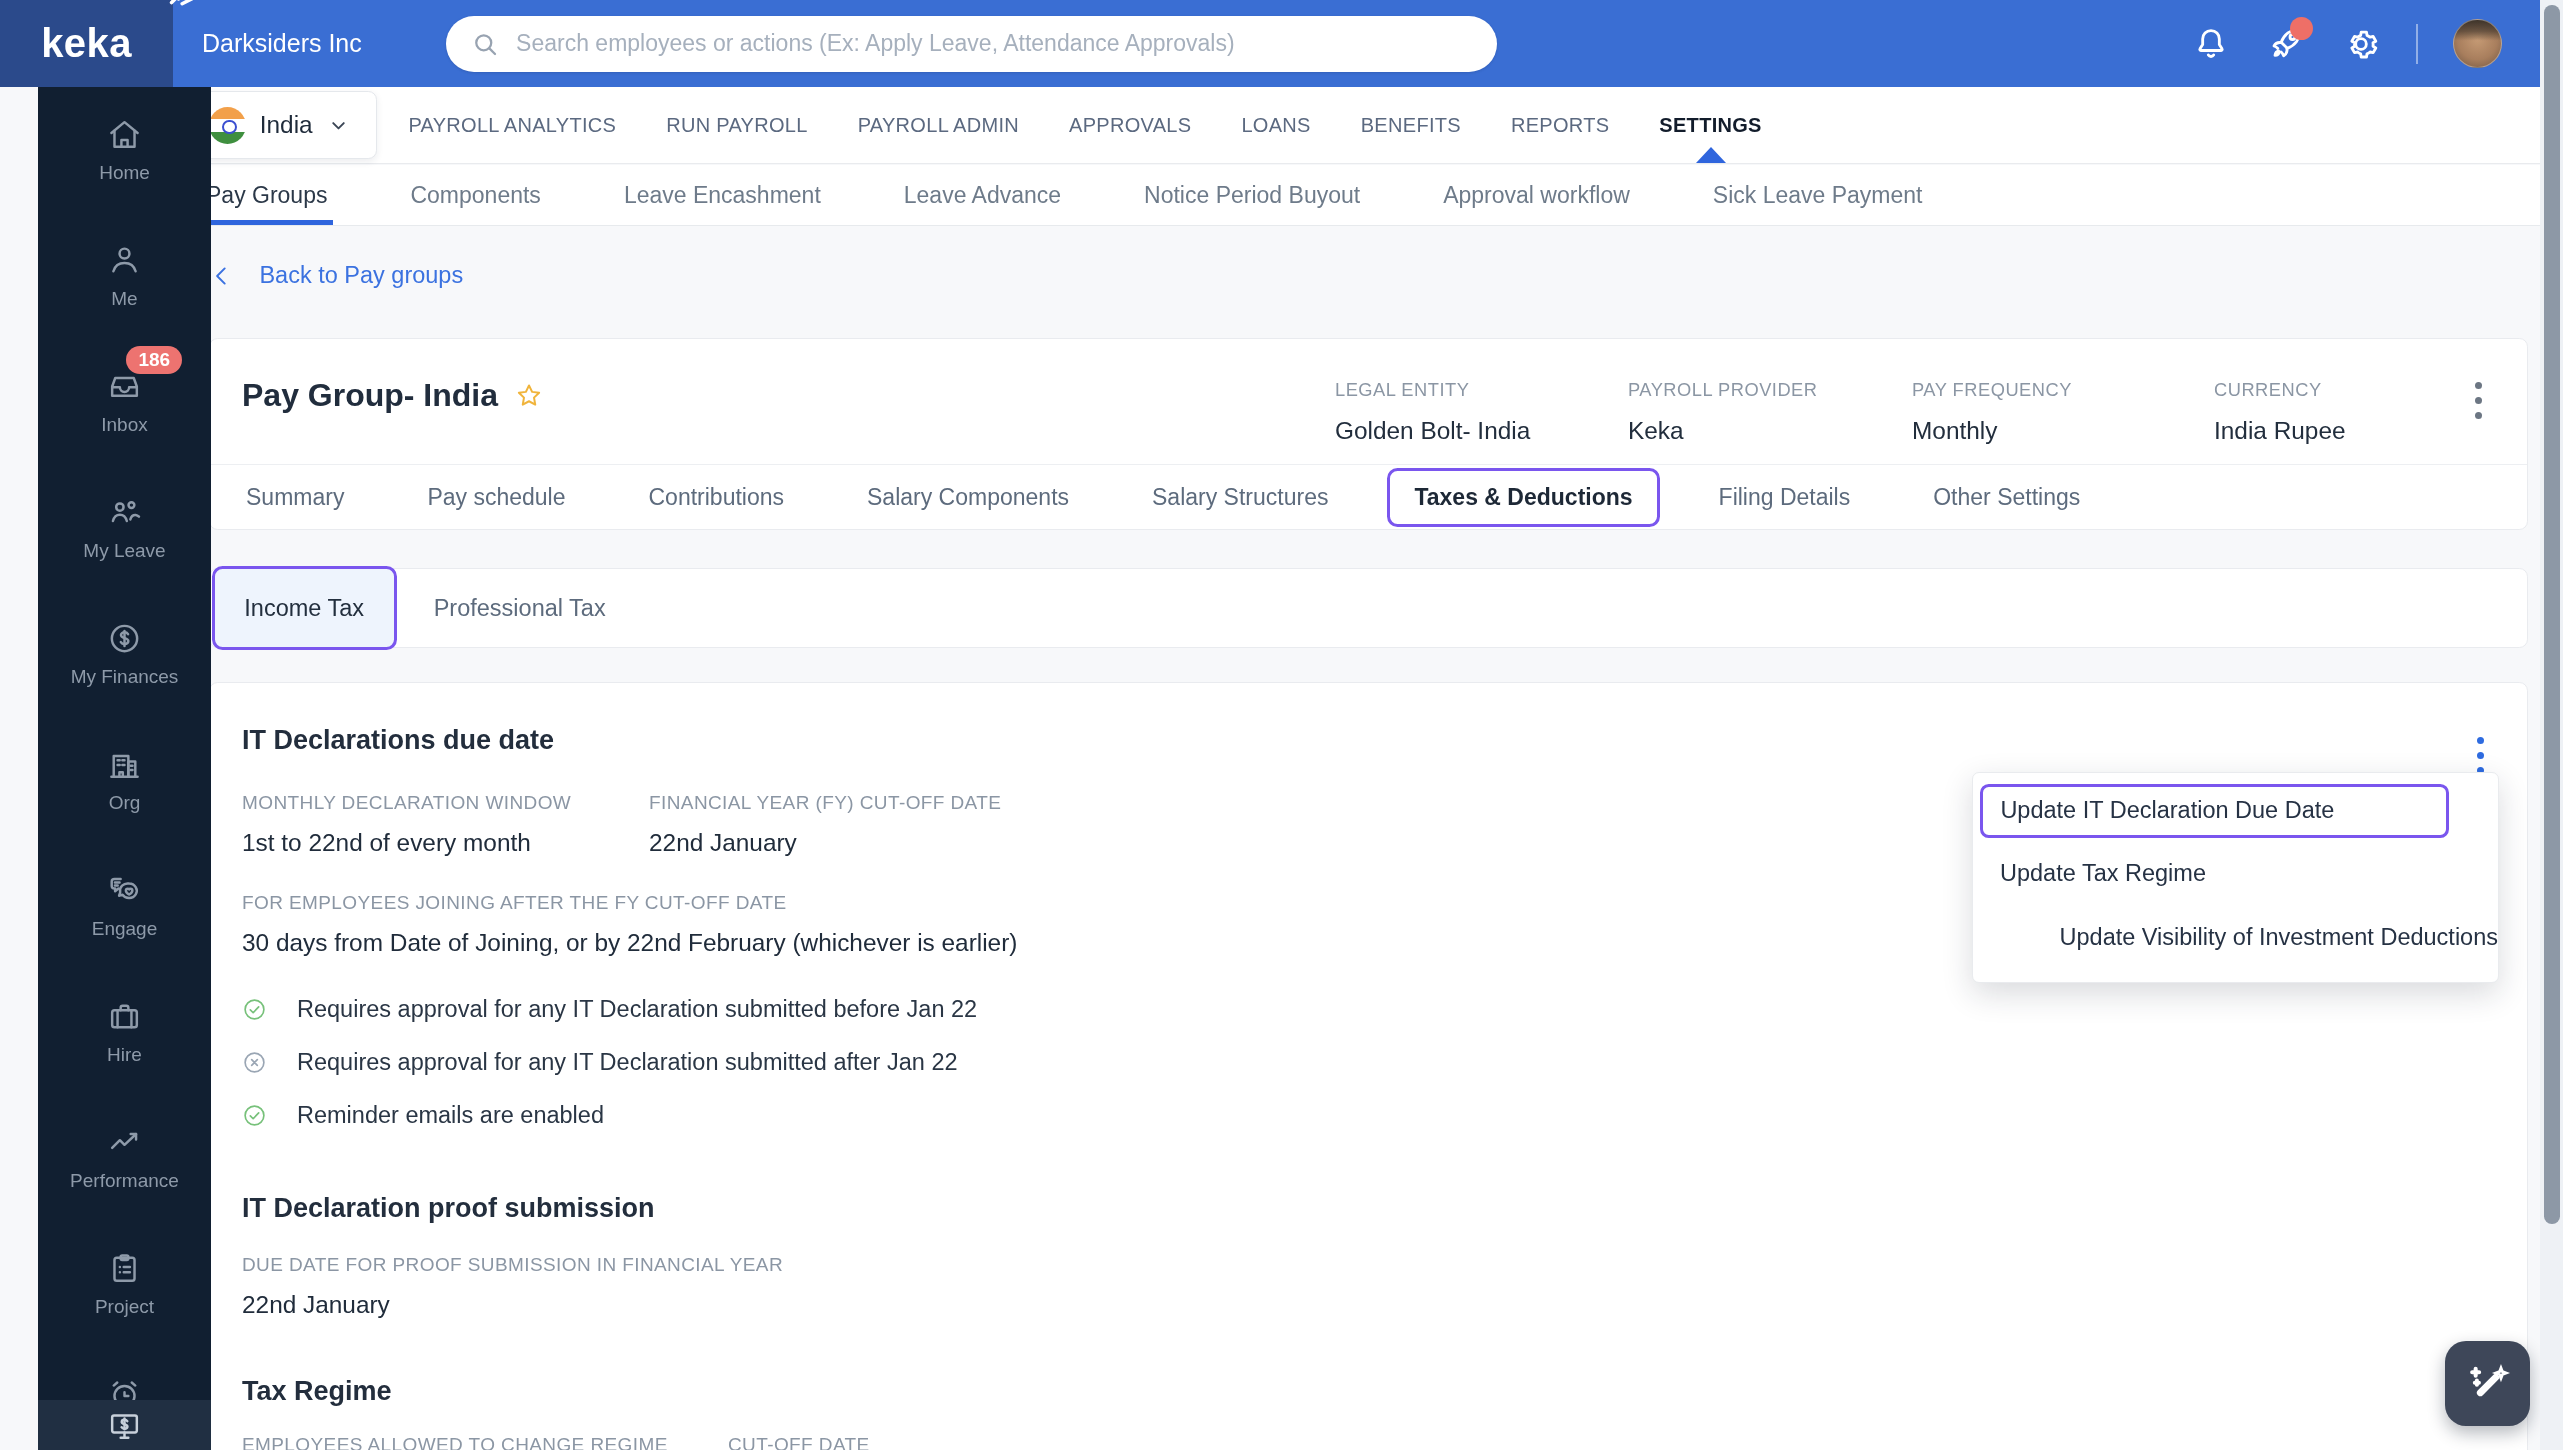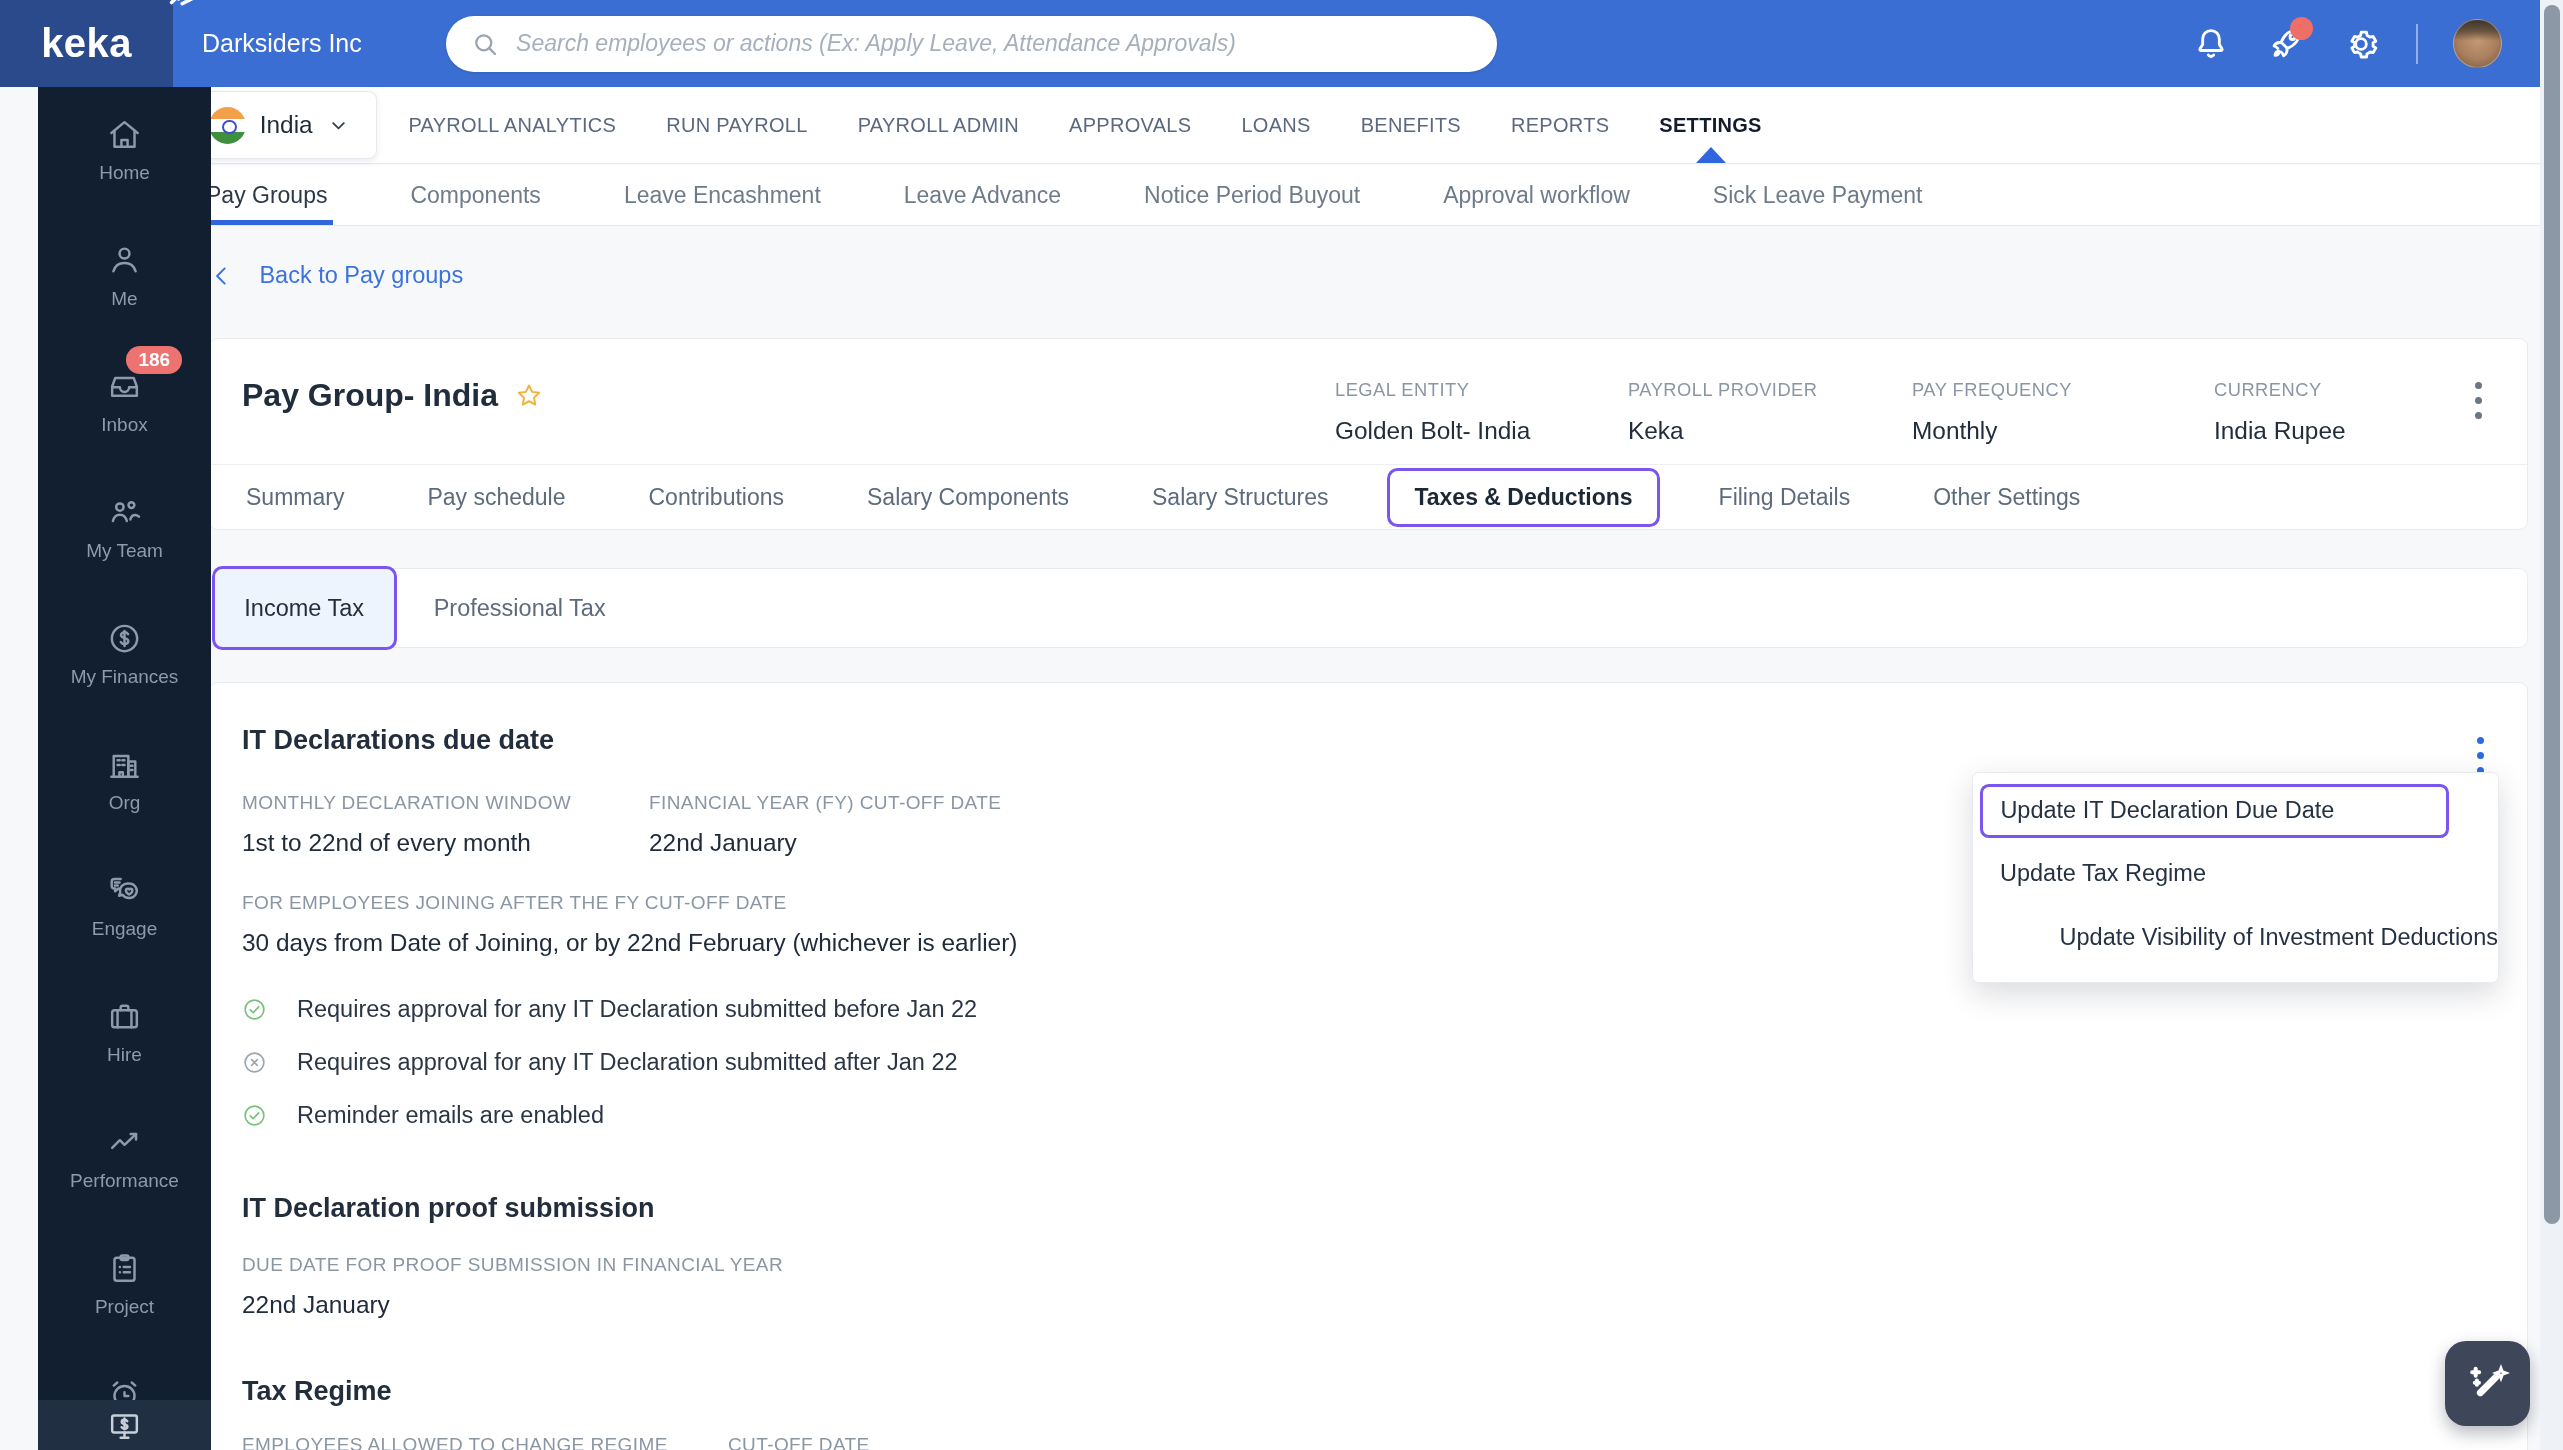--- a/index.html
+++ b/index.html
@@ -11,21 +11,21 @@
   .brand { position:absolute; left:0; top:0; width:173px; height:87px; background:#2b4a8b;
     display:flex; align-items:center; justify-content:center; }
   .brand-word { color:#fff; font-size:40px; font-weight:bold; letter-spacing:0.4px; position:relative; }
   .brand-sparks { position:absolute; right:-23px; top:-14px; }
   .company { position:absolute; left:202px; top:0; height:87px; display:flex; align-items:center;
     color:#fff; font-size:25px; font-weight:400; }
   .search { position:absolute; left:446px; top:15.7px; width:1051px; height:56px; background:#fff;
     border-radius:29px; display:flex; align-items:center; padding:0 24.4px; gap:15.7px;
     box-shadow:0 0.9px 2.6px rgba(20,40,80,.18); }
   .search input { border:none; outline:none; flex:1; font-size:23px; color:#45536a;
-    font-family:"Liberation Sans", sans-serif; background:transparent;font-style:italic; }
+    font-family:"Liberation Sans", sans-serif; background:transparent; }
   .search input::placeholder { color:#a6b0bd; }
   .top-icons { position:absolute; right:61px; top:0; height:87px; display:flex; align-items:center; gap:35px; }
   .tic { width:40px; height:40px; color:#fff; position:relative; cursor:pointer; }
   .tic svg { width:40px; height:40px; }
   .dot-badge { position:absolute; right:-7px; top:-7px; width:23px; height:23px; border-radius:50%; background:#ee6f67; }
   .vdiv { width:1.7px; height:40px; background:rgba(255,255,255,.45); }
   .avatar { width:49px; height:49px; border-radius:50%;
     background:
       linear-gradient(180deg, rgba(56,48,40,.95) 0%, rgba(56,48,40,.6) 24%, rgba(56,48,40,0) 44%),
       radial-gradient(circle at 50% 42%, #c59a74 0%, #a87e5d 55%, #6d5441 100%);
@@ -205,21 +205,21 @@
       </svg>
     <span class="slabel">Inbox</span>
   </div>
   <div class="side-item">
     <svg viewBox="0 0 24 24" fill="none" stroke="#8e9aa9" stroke-width="1.6" stroke-linecap="round">
         <circle cx="9" cy="8.5" r="2.4"></circle>
         <circle cx="16.5" cy="7.2" r="1.9"></circle>
         <path d="M4.5 17.5c.7-2.7 2.4-4.1 4.5-4.1s3.8 1.4 4.5 4.1"></path>
         <path d="M15.8 16.5c.5-1.9 1.8-3 3.4-2.9.9.1 1.6.5 2.2 1.1"></path>
       </svg>
-    <span class="slabel">My Team</span>
+    <span class="slabel">My Leave</span>
   </div>
   <div class="side-item">
     <svg viewBox="0 0 24 24" fill="none" stroke="#8e9aa9" stroke-width="1.6" stroke-linecap="round">
         <circle cx="12" cy="12" r="8.2"></circle>
         <path d="M12 7.2v9.6"></path>
         <path d="M14.3 9.2c-.5-.8-1.3-1.2-2.3-1.2-1.3 0-2.3.8-2.3 1.8 0 2.5 4.8 1.4 4.8 3.9 0 1.1-1 1.9-2.5 1.9-1 0-1.9-.5-2.4-1.3"></path>
       </svg>
     <span class="slabel">My Finances</span>
   </div>
   <div class="side-item">

